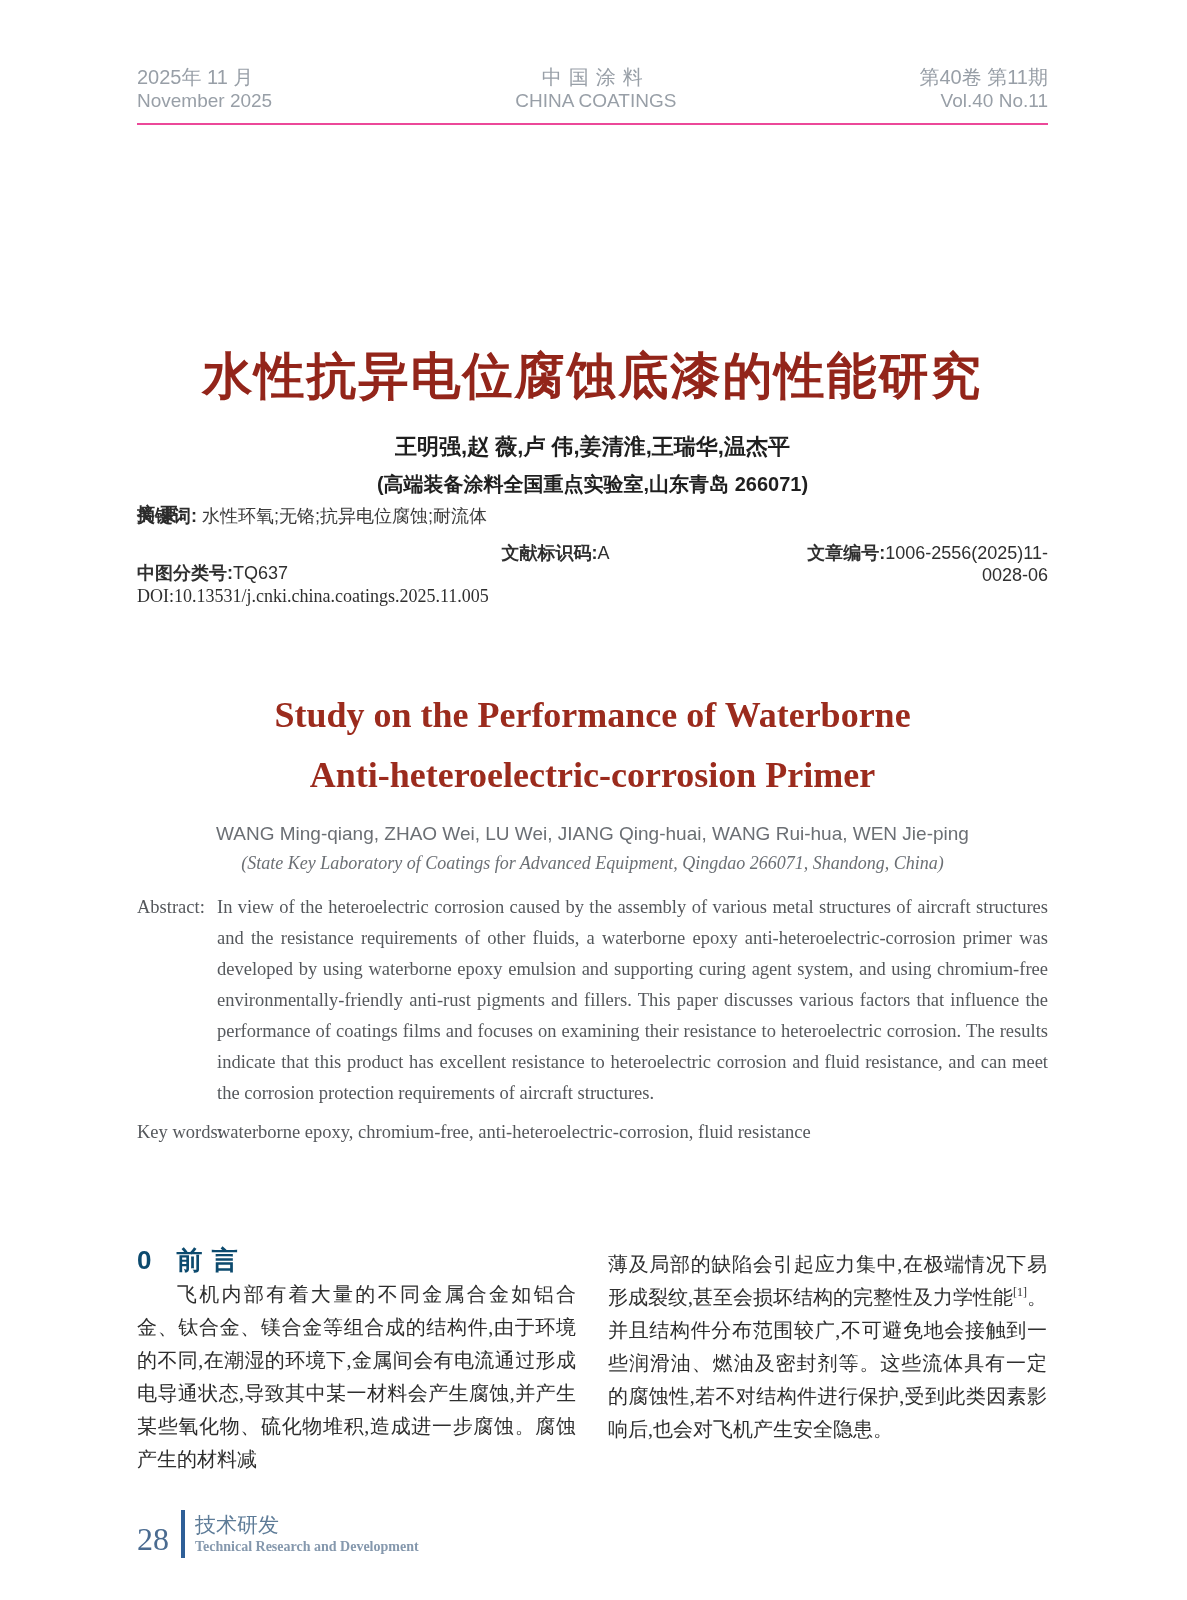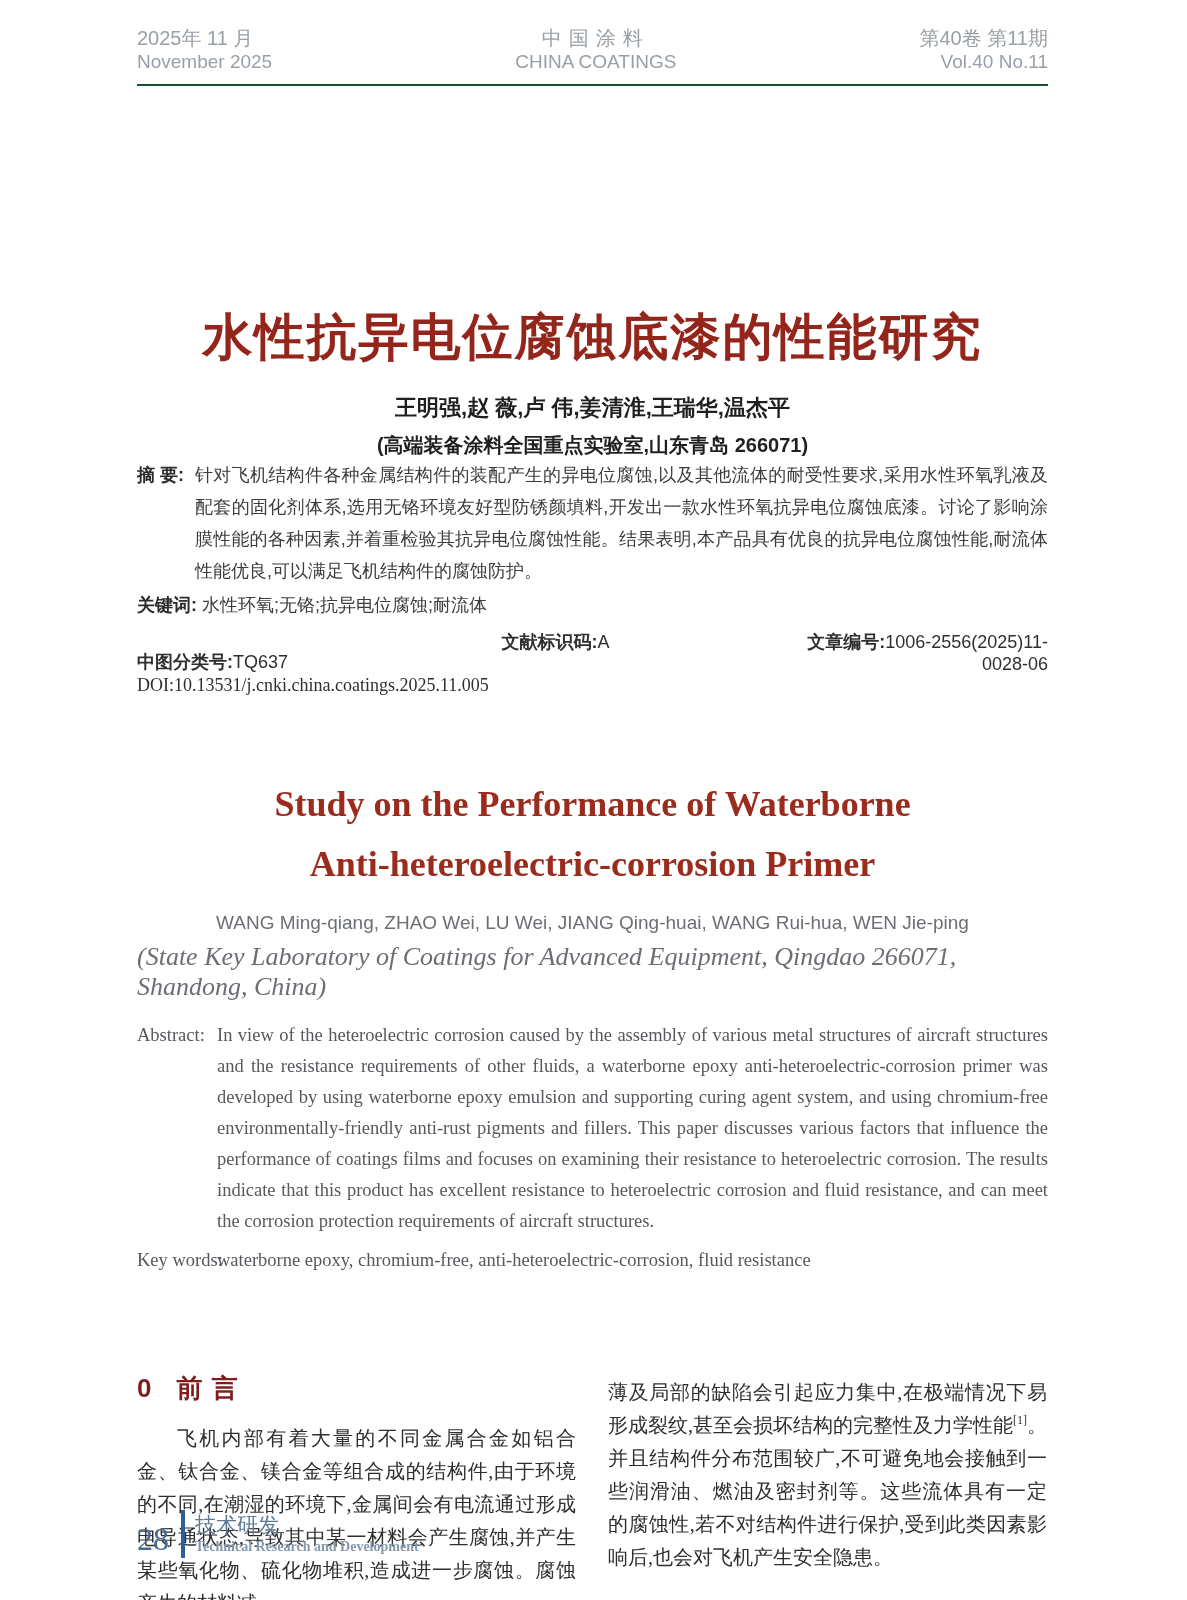--- a/index.html
+++ b/index.html
@@ -7,22 +7,22 @@
   .page {
     width:1187px; height:1600px; margin:0 auto; background:#ffffff;
     position:relative; overflow:hidden;
     font-family:"Liberation Sans", sans-serif; color:#222;
   }
   .content { padding:0 139px 0 137px; }
 
   
   .jheader {
     display:flex; justify-content:space-between; align-items:flex-end;
-    padding-top:26px; padding-bottom:10px;
-    border-bottom:2px solid #14532d;
+    padding-top:65px; padding-bottom:10px;
+    border-bottom:2px solid #ec4899;
     color:#989fa7; font-size:19px; line-height:24px;
   }
   .jheader .cell-left { text-align:left; }
   .jheader .cell-center { text-align:center; }
   .jheader .cell-right { text-align:right; }
   .jheader .cn { font-size:20px; }
   .jheader .cell-center .cn { letter-spacing:7px; }
 
   
   .title-cn {
@@ -65,23 +65,23 @@
   .title-en {
     margin-top:78px; text-align:center;
     font-family:"Liberation Serif", serif; font-weight:bold;
     font-size:36px; line-height:60px; color:#9b2b1d;
   }
   .authors-en {
     margin-top:18px; text-align:center;
     font-size:19px; color:#6b6f74;
   }
   .affil-en {
-    margin-top:8px; text-align:left;
+    margin-top:8px; text-align:center;
     font-family:"Liberation Serif", serif; font-style:italic;
-    font-size:26px; color:#6b6f74;
+    font-size:18px; color:#6b6f74;
   }
   .abs-en {
     margin-top:18px; position:relative; padding-left:80px;
     font-family:"Liberation Serif", serif;
     font-size:18.5px; line-height:31px; color:#55585c;
     text-align:justify;
   }
   .abs-en .hang-label { position:absolute; left:0; top:0; }
   .kw-en {
     margin-top:8px; padding-left:80px; position:relative;
@@ -89,22 +89,22 @@
     font-size:18.5px; line-height:30px; color:#55585c;
   }
   .kw-en .hang-label { position:absolute; left:0; top:0; }
 
   
   .body-cols {
     margin-top:96px; display:flex; gap:32px;
   }
   .col { width:439px; }
   .sec-head {
-    font-size:26px; font-weight:bold; color:#7f1d1d;
-    margin-bottom:16px; letter-spacing:1px;
+    font-size:26px; font-weight:bold; color:#0c4a6e;
+    margin-bottom:0; letter-spacing:1px;
   }
   .sec-head .num { margin-right:24px; }
   .body-text {
     font-family:"Liberation Serif", serif;
     font-size:20px; line-height:33px; color:#2e2e2e;
     text-align:justify;
   }
   .indent { text-indent:2em; }
   .col-right .body-text { margin-top:5px; }
   sup { font-size:12px; vertical-align:super; line-height:0; }
@@ -146,21 +146,20 @@
         <div class="en">Vol.40  No.11</div>
       </div>
     </div>
 
     <h1 class="title-cn">水性抗异电位腐蚀底漆的性能研究</h1>
     <div class="authors-cn">王明强,赵  薇,卢  伟,姜清淮,王瑞华,温杰平</div>
     <div class="affil-cn">(高端装备涂料全国重点实验室,山东青岛  266071)</div>
 
     <div class="abs-cn">
       <span class="hang-label">摘  要:</span>
-      <span>针对飞机结构件各种金属结构件的装配产生的异电位腐蚀,以及其他流体的耐受性要求,采用水性环氧乳液及配套的固化剂体系,选用无铬环境友好型防锈颜填料,开发出一款水性环氧抗异电位腐蚀底漆。讨论了影响涂膜性能的各种因素,并着重检验其抗异电位腐蚀性能。结果表明,本产品具有优良的抗异电位腐蚀性能,耐流体性能优良,可以满足飞机结构件的腐蚀防护。</span>
     </div>
     <div class="kw-cn">
       <span class="lbl">关键词:</span>
       <span>水性环氧;无铬;抗异电位腐蚀;耐流体</span>
     </div>
 
     <div class="clc-line">
       <span class="seg1"><b>中图分类号:</b><span>TQ637</span></span>
       <span class="seg2"><b>文献标识码:</b><span>A</span></span>
       <span class="seg3"><b>文章编号:</b><span>1006-2556(2025)11-0028-06</span></span>

